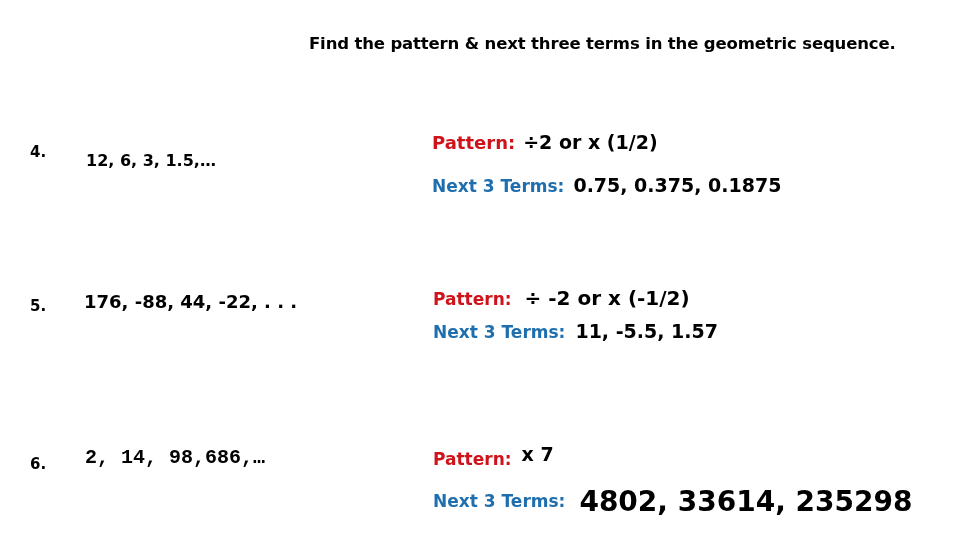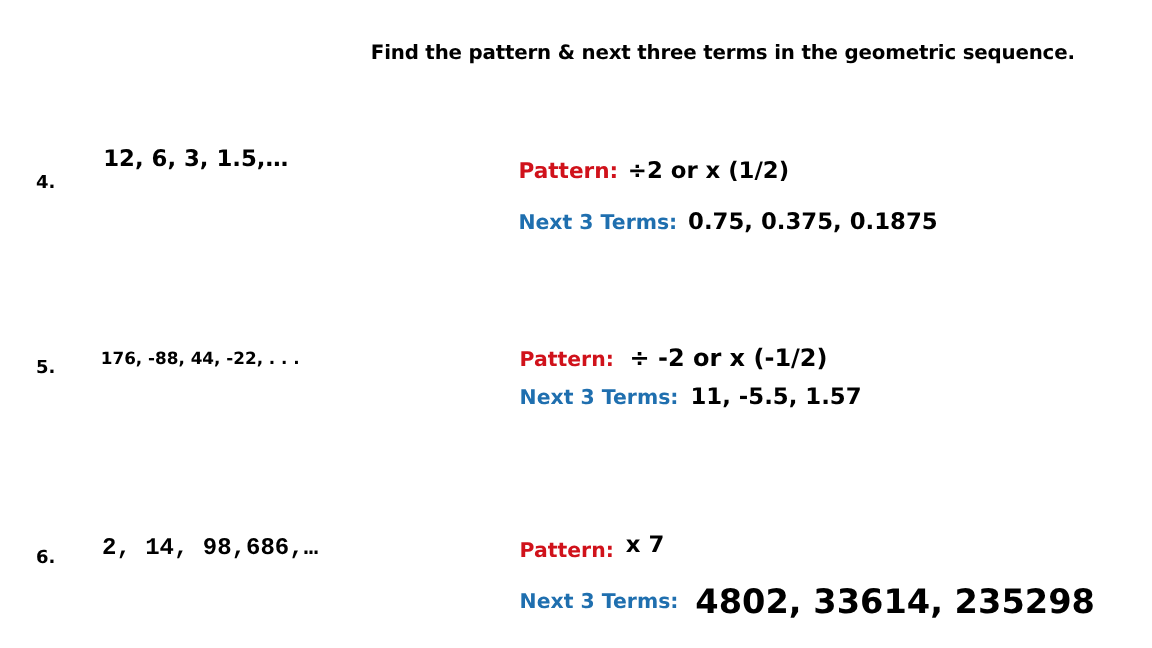--- a/index.html
+++ b/index.html
@@ -64,31 +64,31 @@
   .label-pattern { color: #D0121B; }
   .label-next    { color: #1F6FAF; }
   .value {
     font-weight: bold;
     color: #000000;
     white-space: nowrap;
   }
 
   
   #row-4 .prob-num  { left: 30px;  top: 143px; }
-  #row-4 .sequence  { left: 86px;  top: 121px; font-size: 19px; }
+  #row-4 .sequence  { left: 86px;  top: 151px; font-size: 16px; }
   #row-4 .ans-pattern { left: 420px; top: 131px; }
   #row-4 .ans-next    { left: 420px; top: 174px; }
   #row-4 .ans-pattern .label { font-size: 18px; }
   #row-4 .ans-pattern .value { font-size: 19px; margin-left: 8px; }
   #row-4 .ans-next .label    { font-size: 17px; }
   #row-4 .ans-next .value    { font-size: 19px; margin-left: 9px; }
 
   
   #row-5 .prob-num  { left: 30px;  top: 297px; }
-  #row-5 .sequence  { left: 84px;  top: 291px; font-size: 14px; text-align: center; }
+  #row-5 .sequence  { left: 84px;  top: 291px; font-size: 18px; text-align: center; }
   #row-5 .ans-pattern { left: 421px; top: 286px; }
   #row-5 .ans-next    { left: 421px; top: 320px; }
   #row-5 .ans-pattern .label { font-size: 17px; }
   #row-5 .ans-pattern .value { font-size: 20px; margin-left: 13px; }
   #row-5 .ans-next .label    { font-size: 17px; }
   #row-5 .ans-next .value    { font-size: 19px; margin-left: 10px; }
 
   
   #row-6 .prob-num  { left: 30px;  top: 455px; }
   #row-6 .sequence  { left: 85px;  top: 446px; font-size: 20px; font-family: Liberation Mono, monospace; }

